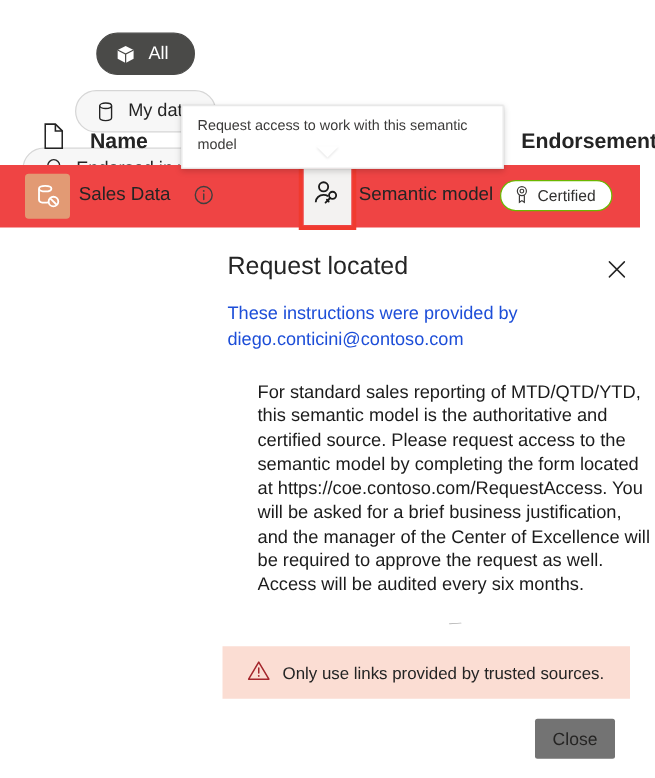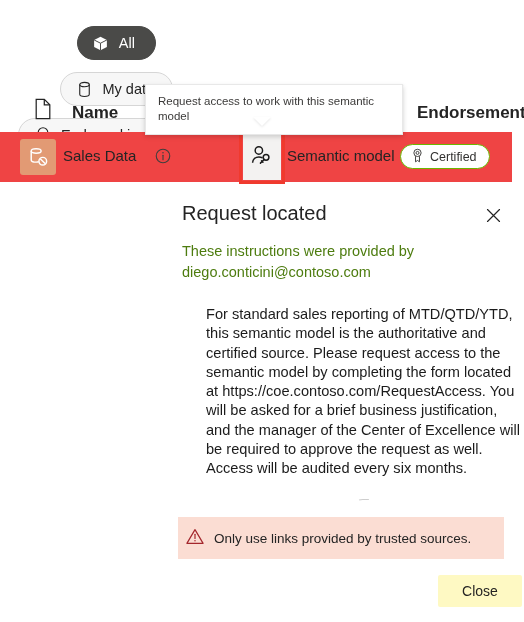--- a/index.html
+++ b/index.html
@@ -247,21 +247,21 @@
     cursor: pointer;
     color: #242424;
   }
   .dialog-sub {
     position: absolute;
     left: 182px;
     top: 55px;
     width: 300px;
     font-size: 14.5px;
     line-height: 1.45;
-    color: #4d7c0f;
+    color: #1d4ed8;
   }
   .dialog-body {
     position: absolute;
     left: 182px;
     top: 119px;
     width: 316px;
     height: 205px;
     overflow: hidden;
     font-family: "Liberation Sans", sans-serif;
     font-size: 14.6px;
@@ -282,39 +282,38 @@
     position: absolute;
     left: 178px;
     top: 331px;
     width: 326px;
     height: 42px;
     box-sizing: border-box;
     background: #fbddd3;
     display: flex;
     align-items: center;
     gap: 10px;
-    padding-left: 8px;
+    padding-left: 20px;
     font-size: 13.5px;
     color: #242424;
   }
   .close-button {
     position: absolute;
     left: 428px;
     top: 575px;
-    width: 84px;
+    width: 64px;
     height: 32px;
-    background: #fef9c3;
+    background: #737373;
     border: none;
     border-radius: 2px;
     font-family: "Liberation Sans", sans-serif;
     font-size: 14px;
     color: #252423;
     cursor: pointer;
     z-index: 5;
-    margin-left: 10px;
   }
 </style>
 </head>
 <body>
 
 <div class="filter-bar">
 
   <div class="pill pill-selected">
     <span class="picon">
       <svg width="17" height="17" viewBox="0 0 24 24" fill="none">

